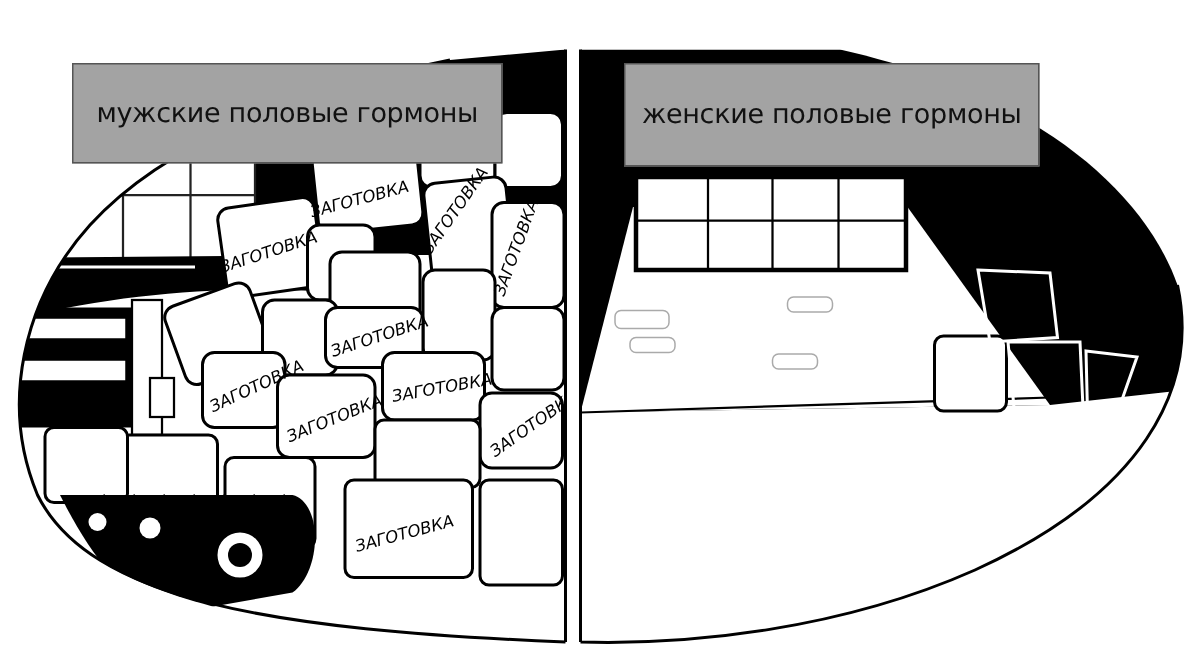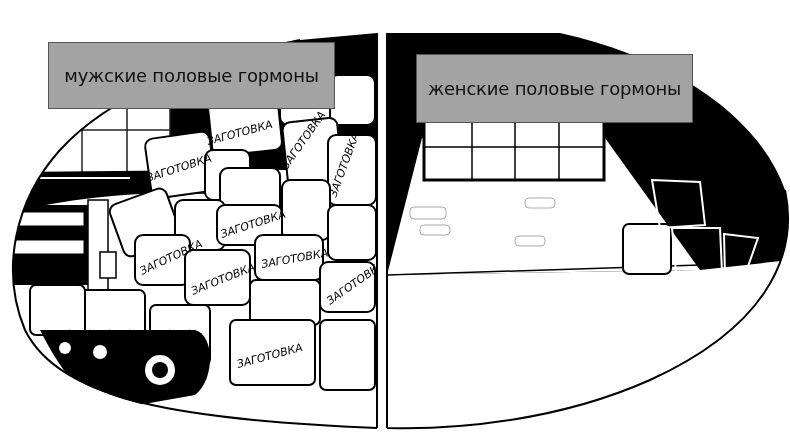--- a/index.html
+++ b/index.html
@@ -5,21 +5,21 @@
   html, body { margin:0; padding:0; background:#fff; }
   body { width:790px; height:436px; position:relative; overflow:hidden; font-family:"DejaVu Sans", sans-serif; }
   .scene { position:absolute; left:0; top:0; width:790px; height:436px; }
   .label-box {
     position:absolute; background:#a3a3a3; border:1.5px solid #555;
     display:flex; align-items:center; justify-content:center;
     font-family:"DejaVu Sans", sans-serif; font-size:18px; color:#111;
     box-sizing:border-box; letter-spacing:-0.2px;
   }
   #label-left { left:48px; top:42px; width:287px; height:67px; }
-  #label-right { left:416px; top:42px; width:277px; height:69px;margin-top:12px; }
+  #label-right { left:416px; top:42px; width:277px; height:69px; }
   .blank-text { font-family:"DejaVu Sans", sans-serif; font-size:11px; font-style:italic; fill:#000; }
 </style>
 </head>
 <body>
 
 <div class="scene">
 <svg width="790" height="436" viewBox="0 0 790 436" xmlns="http://www.w3.org/2000/svg">
   <defs>
     <clipPath id="ovalLeft">
       <path d="M377,33 L377,428 L330,428 C180,420 60,400 25,330 C0,270 15,200 60,150 C110,95 200,60 300,40 L377,33 Z"></path>

